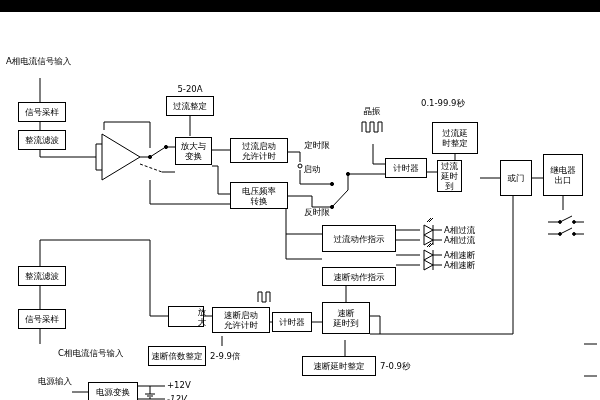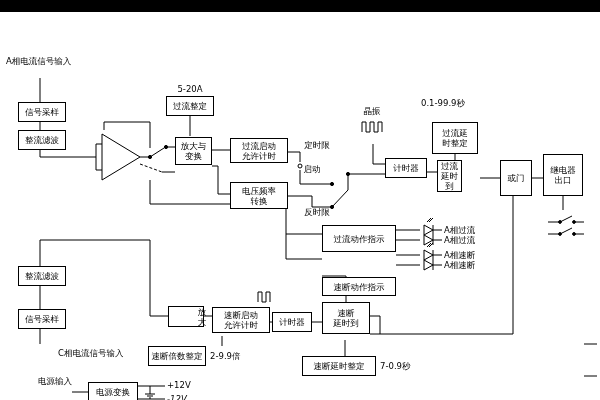--- a/index.html
+++ b/index.html
@@ -227,21 +227,21 @@
 
     <div class="box" style="left:500px;top:116px;width:32px;height:36px;">或门</div>
     <div class="box" style="left:543px;top:110px;width:40px;height:42px;">继电器
 出口</div>
 
     <div class="lbl" style="left:300px;top:96px;width:34px;">定时限</div>
     <div class="lbl" style="left:296px;top:120px;width:32px;">启动</div>
     <div class="lbl" style="left:300px;top:163px;width:34px;">反时限</div>
 
     <div class="box" style="left:322px;top:181px;width:74px;height:27px;">过流动作指示</div>
-    <div class="box" style="left:322px;top:233px;width:74px;height:19px;">速断动作指示</div>
+    <div class="box" style="left:322px;top:223px;width:74px;height:19px;">速断动作指示</div>
 
     <div class="lbl left" style="left:444px;top:181px;width:52px;">A相过流</div>
     <div class="lbl left" style="left:444px;top:191px;width:52px;">A相过流</div>
     <div class="lbl left" style="left:444px;top:206px;width:52px;">A相速断</div>
     <div class="lbl left" style="left:444px;top:216px;width:52px;">A相速断</div>
 
     <div class="box" style="left:18px;top:222px;width:48px;height:20px;">整流滤波</div>
     <div class="box" style="left:18px;top:265px;width:48px;height:20px;">信号采样</div>
 
     <div class="box" style="left:168px;top:262px;width:28px;height:21px;padding-left:33px;">放大</div>

